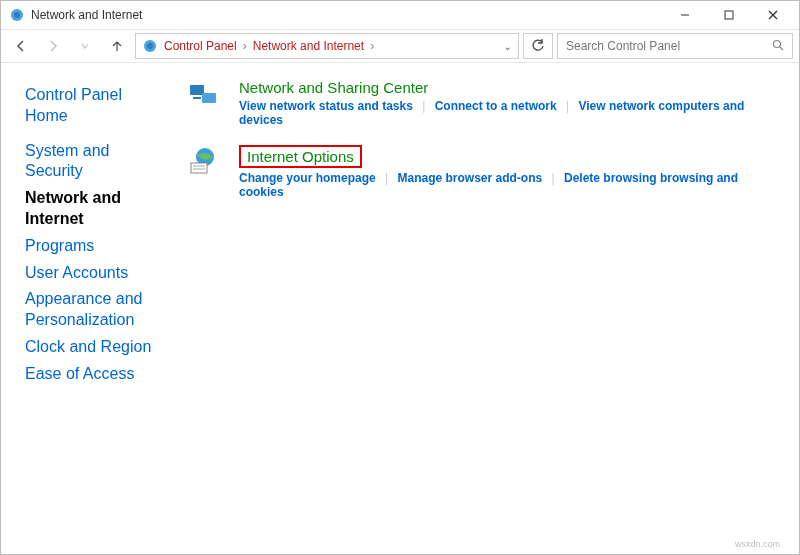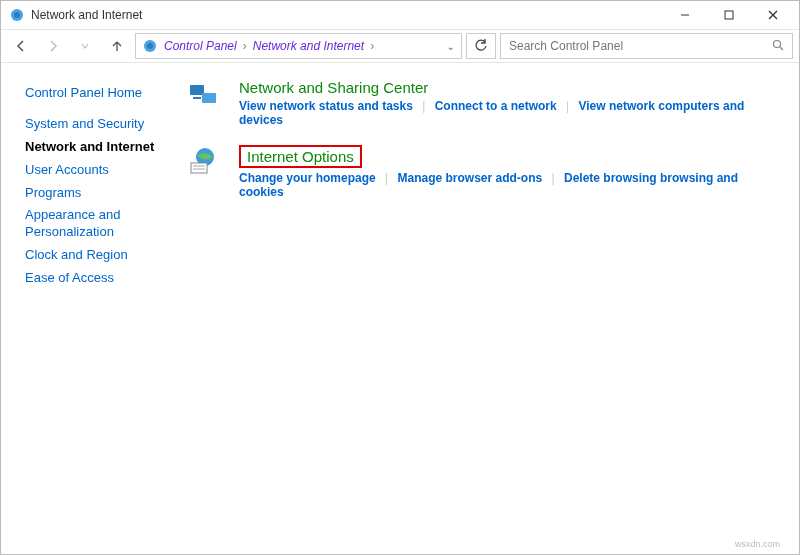--- a/index.html
+++ b/index.html
@@ -7,27 +7,27 @@
   .window { width: 800px; height: 555px; border: 1px solid #bbb; display: flex; flex-direction: column; }
   .titlebar { height: 28px; display: flex; align-items: center; padding: 0 4px 0 8px; font-size: 12px; color: #333; }
   .titlebar .app-icon { width: 16px; height: 16px; margin-right: 6px; }
   .titlebar .spacer { flex: 1; }
   .winctrl { width: 44px; height: 28px; display: flex; align-items: center; justify-content: center; color: #333; }
   .toolbar { height: 34px; border-top: 1px solid #e5e5e5; border-bottom: 1px solid #e5e5e5; display: flex; align-items: center; padding: 0 6px; gap: 4px; }
   .navbtn { width: 28px; height: 28px; display:flex; align-items:center; justify-content:center; color:#555; }
   .navbtn.disabled { color: #c0c0c0; }
   .addr { flex: 1; height: 26px; border: 1px solid #ccc; display:flex; align-items:center; padding: 0 6px; font-size: 12px; gap: 6px; position: relative; }
   .addr .cp-icon { width:16px; height:16px; }
-  .addr .crumb { color:#6d28d9; cursor: default; font-style: italic; }
+  .addr .crumb { color:#b91c1c; cursor: default; }
   .addr .sep { color:#888; }
   .addr .dd { position:absolute; right:6px; color:#666; font-size:10px; }
   .refresh { width:30px; height:26px; border:1px solid #ccc; display:flex; align-items:center; justify-content:center; color:#444; }
-  .search { width: 293px; height:26px; border:1px solid #ccc; display:flex; align-items:center; padding: 0 8px; color:#777; font-size:12px; justify-content: space-between; }
+  .search { width: 236px; height:26px; border:1px solid #ccc; display:flex; align-items:center; padding: 0 8px; color:#777; font-size:12px; justify-content: space-between; }
   .body { flex:1; display:flex; }
-  .sidebar { width: 170px; padding: 16px 8px 0 24px; font-size: 13px; }
+  .sidebar { width: 170px; padding: 16px 8px 0 24px; font-size: 16px; }
   .sidebar a { display:block; color:#0066cc; text-decoration:none; margin: 6px 0; line-height: 1.3; }
   .sidebar a.home { margin-bottom: 14px; }
   .sidebar a.active { color:#000; font-weight: bold; }
   .content { flex:1; padding: 16px 16px 0 16px; font-size: 12px; }
   .category { display:flex; gap: 20px; margin-bottom: 18px; }
   .cat-icon { width:32px; height:32px; flex-shrink:0; }
   .cat-body { }
   .cat-title { color: #0a8a0a; font-size: 15px; text-decoration: none; display:inline-block; }
   .cat-title.boxed { border: 2px solid #d00; padding: 1px 6px; }
   .tasks { margin-top: 3px; }
@@ -115,22 +115,22 @@
           </svg>
       </span>
     </div>
   </div>
 
   <div class="body">
     <div class="sidebar">
       <a class="home">Control Panel Home</a>
       <a>System and Security</a>
       <a class="active">Network and Internet</a>
+      <a>Programs</a>
       <a>User Accounts</a>
-      <a>Programs</a>
       <a>Appearance and Personalization</a>
       <a>Clock and Region</a>
       <a>Ease of Access</a>
     </div>
 
     <div class="content">
 
       <div class="category">
         <span class="cat-icon">
           <svg viewBox="0 0 32 32">

